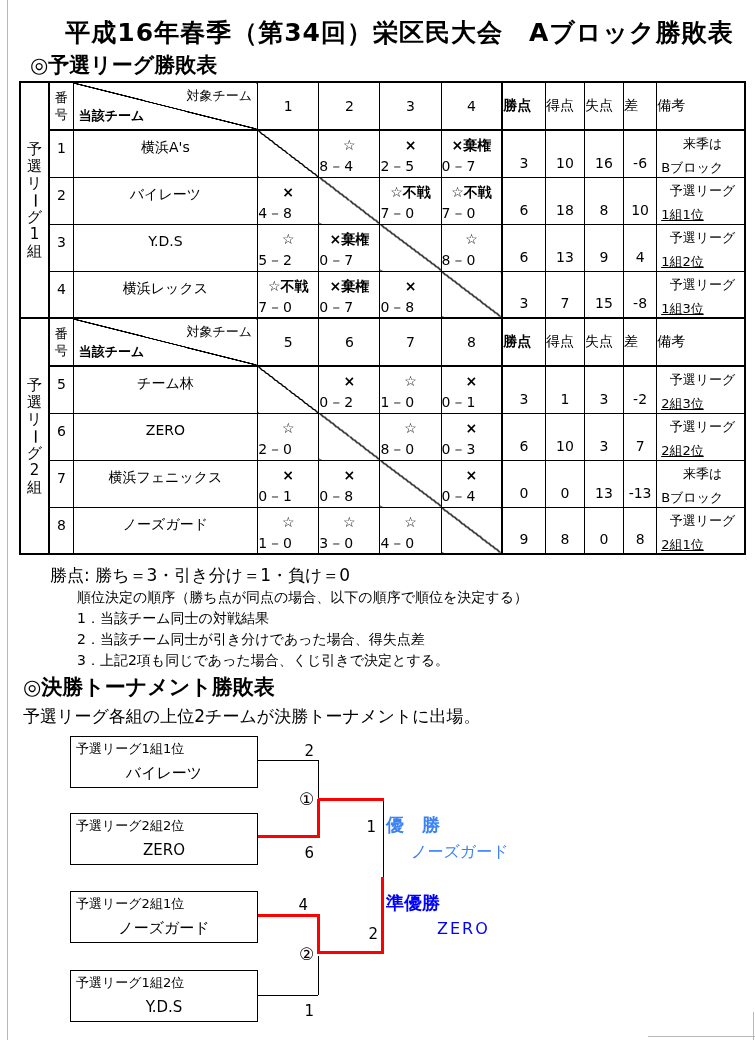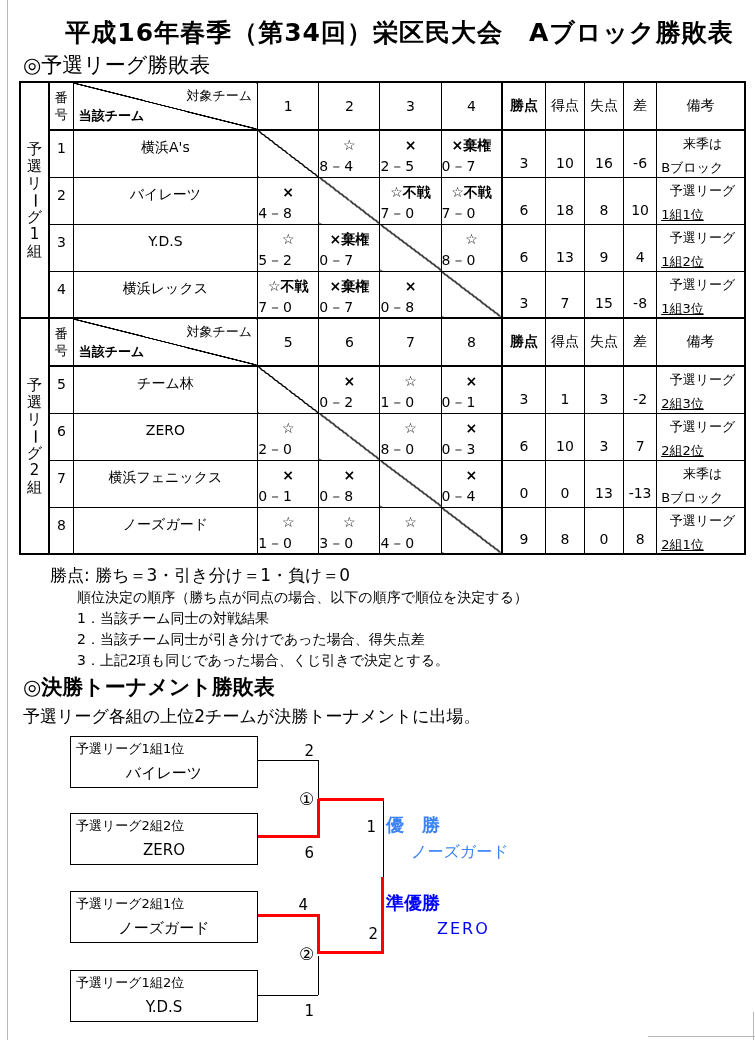--- a/index.html
+++ b/index.html
@@ -5,39 +5,39 @@
   html,body{margin:0;padding:0;background:#ffffff;}
   .screen{position:relative;width:755px;height:1040px;background:#ffffff;overflow:hidden;
           font-family:"DejaVu Sans",sans-serif;color:#000;}
   
   .frame-left{position:absolute;left:7px;top:0;width:1px;height:1040px;background:#b8b8b8;}
   .frame-bottom{position:absolute;left:648px;top:1036px;width:107px;height:1px;background:#b8b8b8;}
   .frame-right{position:absolute;left:753px;top:1012px;width:1px;height:28px;background:#b8b8b8;}
 
   .title{position:absolute;left:0;right:0;top:16px;text-align:center;
          font-size:25px;font-weight:bold;letter-spacing:1px;white-space:nowrap;padding-left:44px;}
-  .h-league{position:absolute;left:23px;top:51px;font-size:21px;font-weight:normal;}
+  .h-league{position:absolute;left:30px;top:51px;font-size:21px;font-weight:bold;}
   .h-bracket{position:absolute;left:23px;top:673px;font-size:21px;font-weight:bold;}
   .bracket-sub{position:absolute;left:23px;top:705px;font-size:17px;}
 
   
   table.league{position:absolute;left:19px;top:81px;width:727px;border-collapse:collapse;
                table-layout:fixed;border:2px solid #000;}
   .league td{border:1px solid #000;padding:0;font-size:14px;overflow:hidden;vertical-align:middle;}
   .league tr.hd{height:48px;}
   .league tr.dr{height:47px;}
   .league tr.hd > td{border-bottom-width:2px;}
   .league tr.sep > td{border-bottom-width:2px;}
   td.group{border-right-width:2px;border-bottom-width:2px;text-align:center;}
   td.thickL{border-left-width:2px;}
   .gch{display:block;font-size:15px;line-height:17px;text-align:center;}
   .gch.rot{transform:rotate(90deg);}
   td.numhead{text-align:center;font-size:13px;line-height:17px;}
   td.colnum{text-align:center;font-size:14px;}
-  td.stathead{text-align:center;font-size:14px;}
+  td.stathead{text-align:left;font-size:14px;}
   td.stathead.bold{font-weight:bold;}
   td.diag{background-image:linear-gradient(to bottom left,
           transparent calc(50% - 0.7px),#000 calc(50% - 0.7px),
           #000 calc(50% + 0.7px),transparent calc(50% + 0.7px));}
   td.dhead{position:relative;font-size:13px;}
   td.dhead .tgt{position:absolute;top:4px;right:5px;}
   td.dhead .own{position:absolute;bottom:4px;left:5px;font-weight:bold;}
   td.numcell{text-align:center;vertical-align:top;padding-top:9px;}
   td.teamcell{text-align:center;vertical-align:top;padding-top:8px;font-size:14px;}
   td.mc{vertical-align:top;}

